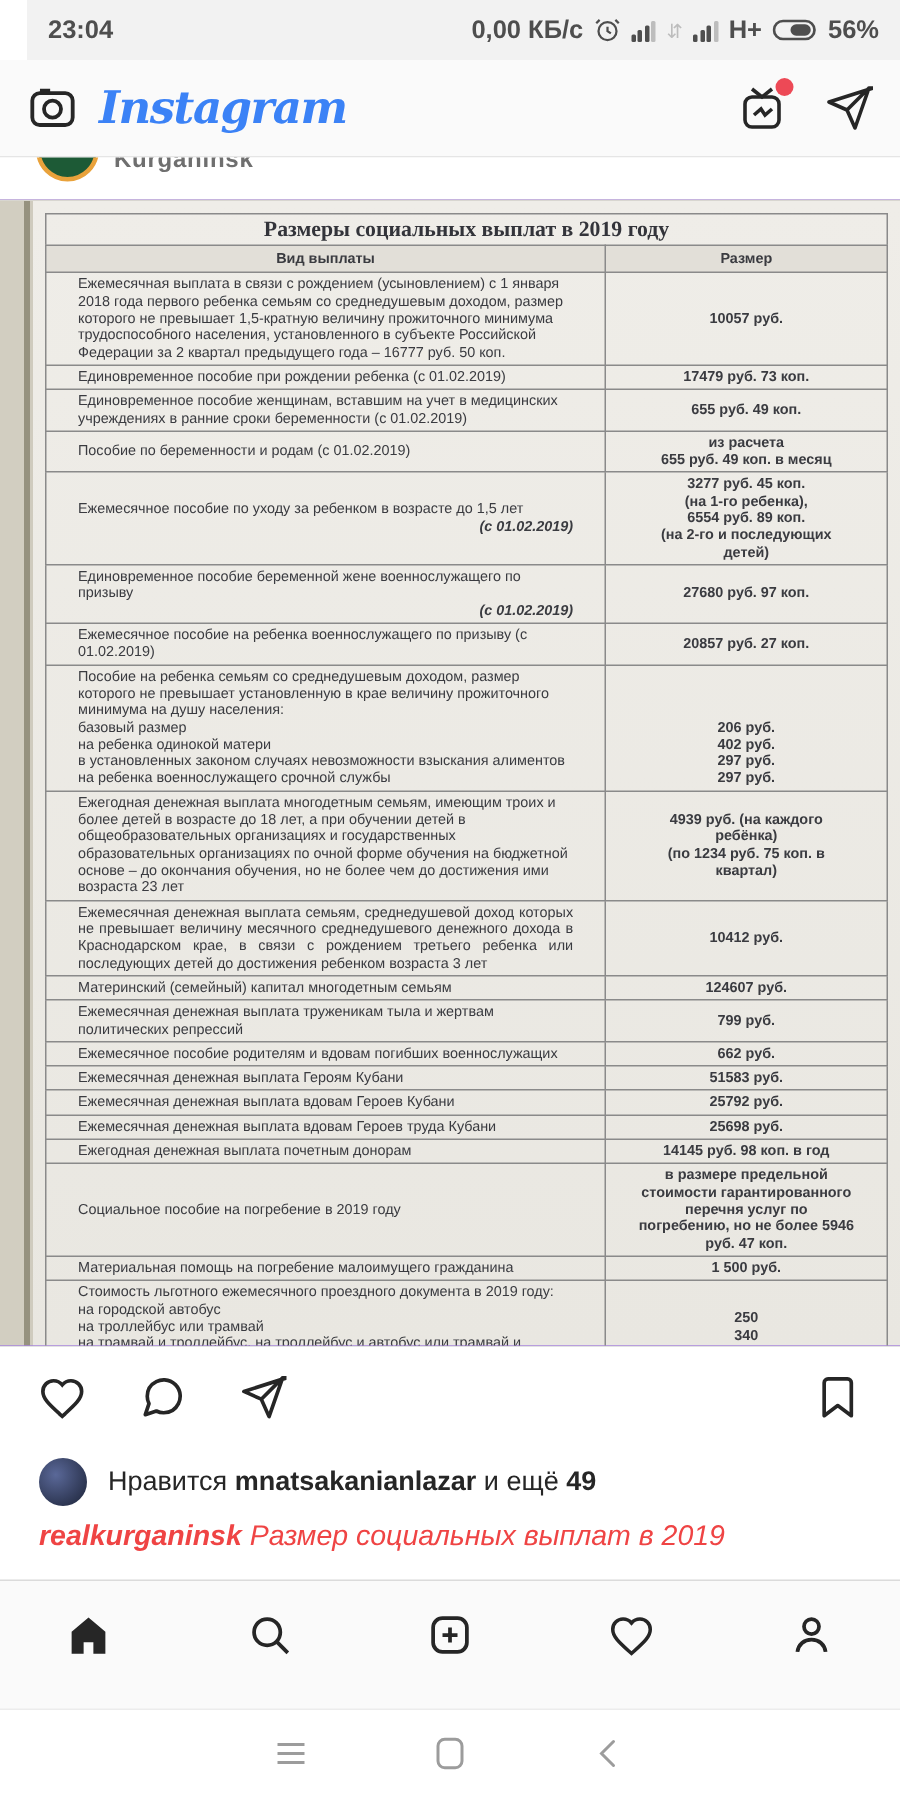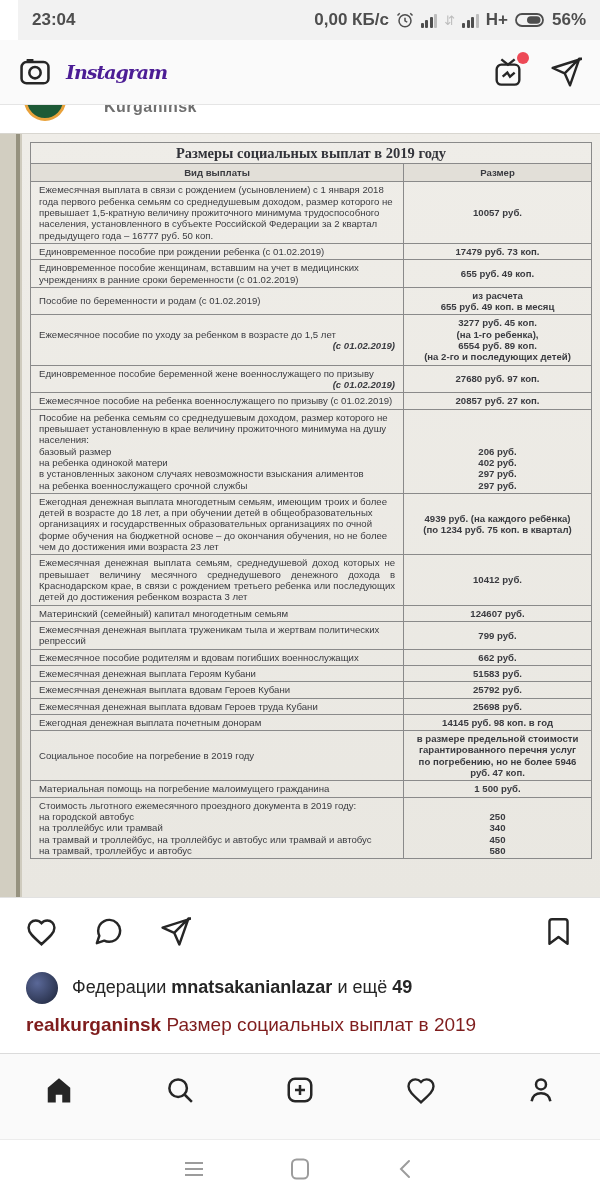--- a/index.html
+++ b/index.html
@@ -12,46 +12,46 @@
   .status-right { margin-left:auto; display:flex; align-items:center; gap:7px; }
   .sig { display:flex; align-items:flex-end; gap:1.5px; height:15px; }
   .sig i { display:block; width:3px; background:#4e4e4e; border-radius:1px; }
   .sig i.dim { background:#bdbdbd; }
   .updown { display:flex; gap:2px; color:#bdbdbd; font-size:13px; font-weight:400; }
 
   
   .ig-header { height:65px; background:#fafafa; border-bottom:1px solid #e5e5e5;
                display:flex; align-items:center; padding:0 18px; }
   .logo-script { font-family:"DejaVu Serif", serif; font-style:italic; font-weight:600;
-                 font-size:19px; color:#4c1d95; margin-left:14px; letter-spacing:-1px; }
+                 font-size:30px; color:#3b82f6; margin-left:14px; letter-spacing:-1px; }
   .hdr-right { margin-left:auto; display:flex; align-items:center; gap:26px; }
   .igtv-wrap { position:relative; }
   .badge-dot { position:absolute; top:-4px; right:-5px; width:12px; height:12px;
                border-radius:50%; background:#ed4956; }
 
   
   .post-header { height:28px; background:#fff; overflow:hidden; position:relative; }
   .post-avatar { position:absolute; left:24px; top:-26px; width:42px; height:42px;
                  border-radius:50%; background:#1d5a36; border:3px solid #e9a23b; }
-  .post-loc { position:absolute; left:104px; top:-7px; font-size:16px; font-weight:700;
+  .post-loc { position:absolute; left:76px; top:-7px; font-size:16px; font-weight:700;
               color:#6f6f6f; letter-spacing:.5px; }
 
   
   .photo { height:765px; background:#6d28d9; position:relative; overflow:hidden;
            border-top:1px solid #d8d6d0; border-bottom:1px solid #e2e2e2; }
   .wall-strip { position:absolute; left:0; top:0; bottom:0; width:22px;
                 background:linear-gradient(90deg,#d2cec1 0 16px,#96927f 16px 20px,#cfcbbe 20px); }
   .paper { position:absolute; left:22px; right:0; top:0; bottom:0;
            background:linear-gradient(180deg,#efede8,#e9e7e1); padding:8px 8px 0 8px; }
   .doc-title { font-family:"Liberation Serif", serif; font-size:14.5px; font-weight:700;
                color:#33343a; text-align:center; border:1px solid #8a8a8a; border-bottom:none;
                padding:2px 0 1px 0; }
   table.doc { width:100%; border-collapse:collapse; table-layout:fixed; }
   table.doc th, table.doc td { border:1px solid #8a8a8a; font-size:9.6px; line-height:1.18;
-               color:#3a3b40; padding:2px 8px; vertical-align:middle; }
+               color:#3a3b40; padding:2px 21px; vertical-align:middle; }
   table.doc th { font-weight:700; background:#e2dfd8; padding:3px 0; }
   col.c1 { width:66.5%; } col.c2 { width:33.5%; }
   td.val { text-align:center; font-weight:700; white-space:pre-line; }
   td.txt { white-space:pre-line; }
   td.txt .date { display:block; text-align:right; font-weight:700; font-style:italic; }
   td.just { text-align:justify; }
 
   
   .action-bar { height:67px; background:#fff; display:flex; align-items:center;
                 padding:0 26px; gap:36px; }
@@ -59,21 +59,21 @@
 
   
   .likes-row { height:45px; background:#fff; display:flex; align-items:center;
                padding:0 26px; gap:14px; font-size:18px; color:#262626; }
   .liker-avatar { width:32px; height:32px; border-radius:50%;
                   background:radial-gradient(circle at 35% 35%, #5a6898, #1b2236); flex:0 0 auto; }
   .b { font-weight:700; }
 
   
   .caption-row { height:43px; background:#fff; overflow:hidden; padding:4px 26px 0 26px;
-                 font-size:19px; color:#7f1d1d; }
+                 font-size:19px; color:#ef4444;font-style:italic; }
 
   
   .bottom-nav { height:87px; background:#fafafa; border-top:1px solid #dbdbdb;
                 display:flex; align-items:center; justify-content:space-between;
                 padding:0 44px 14px 44px; }
 
   
   .android-nav { height:58px; background:#fff; box-shadow:0 -1px 0 #ececec;
                  display:flex; align-items:center; justify-content:center; gap:82px; }
 
@@ -289,21 +289,21 @@
   <span class="save">
     <svg width="31" height="31" viewBox="0 0 24 24" fill="none" stroke="#262626" stroke-width="1.9" stroke-linejoin="round">
       <path d="M19 21.5l-7-5.2-7 5.2V4.5a2 2 0 0 1 2-2h10a2 2 0 0 1 2 2z"></path>
     </svg>
   </span>
 </div>
 
 <div class="likes-row">
   <span class="liker-avatar"></span>
   <span>
-    <span>Федерации</span>
+    <span>Нравится</span>
     <span class="b">mnatsakanianlazar</span>
     <span>и ещё</span>
     <span class="b">49</span>
   </span>
 </div>
 
 <div class="caption-row">
   <span class="b">realkurganinsk</span>
   <span>Размер социальных выплат в 2019</span>
 </div>

